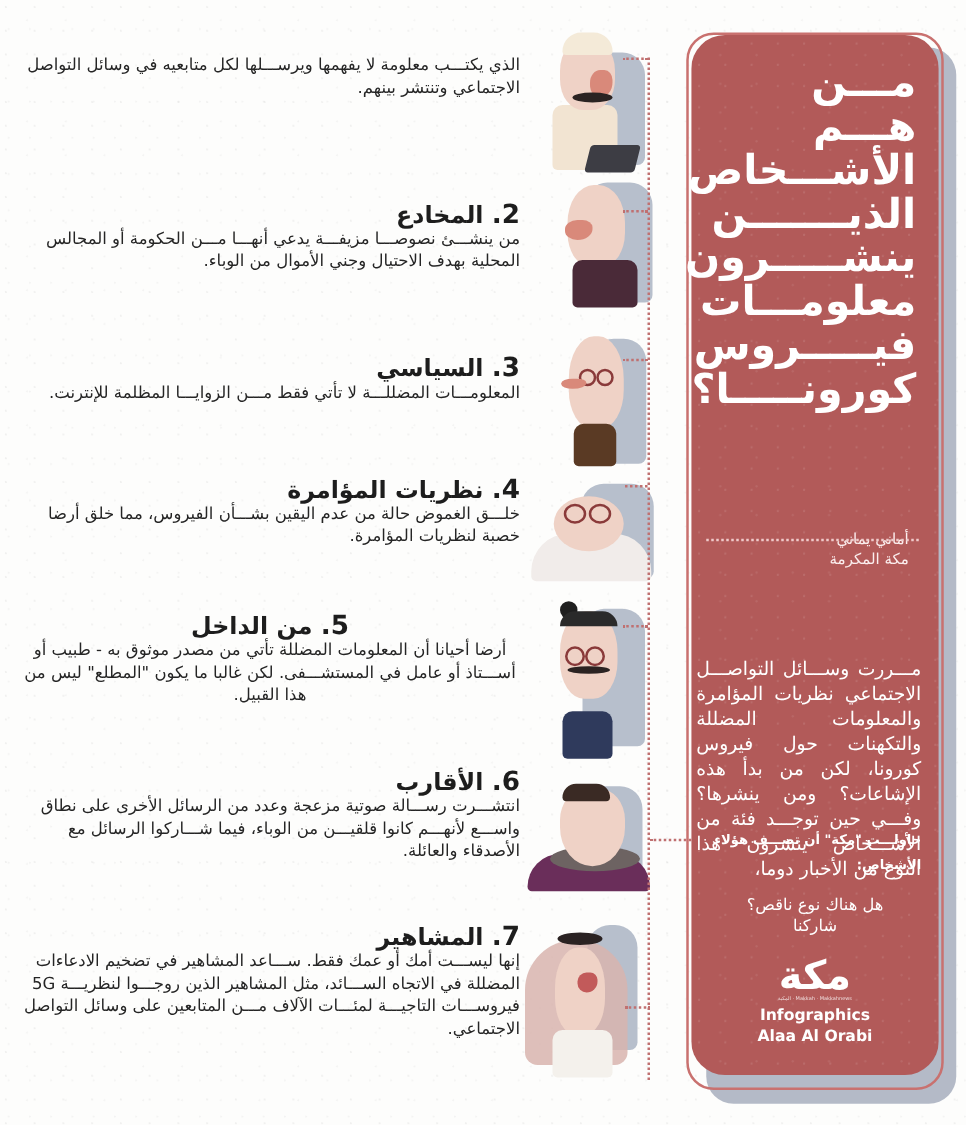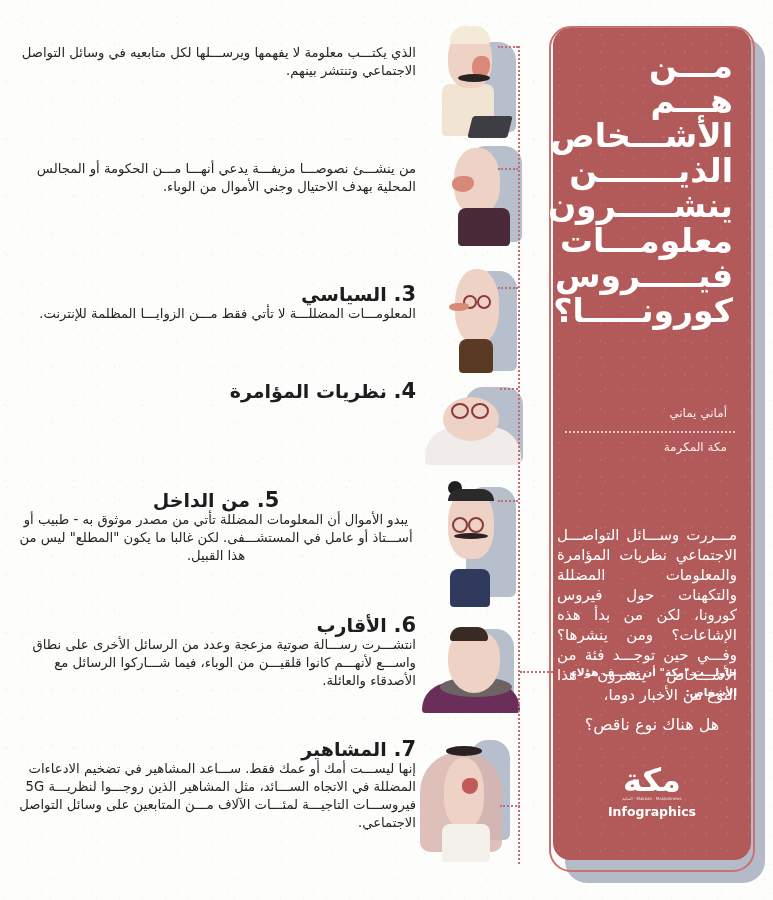--- a/index.html
+++ b/index.html
@@ -59,56 +59,56 @@
   .card-shadow {
     position: absolute; left: 565px; top: 38px; width: 200px; height: 845px;
     background: #b4bac7; border-radius: 22px;
   }
   .card-outline {
     position: absolute; left: 549px; top: 26px; width: 202px; height: 842px;
     border: 2px solid #c9716f; border-radius: 22px;
   }
   .card {
     position: absolute; left: 553px; top: 28px; width: 198px; height: 832px;
-    background: #b25a59; border-radius: 17px;
+    background: #b25a59; border-radius: 27px;
     direction: rtl; color: #fff;
     background-image:
       radial-gradient(circle at 30% 40%, rgba(255,255,255,0.10) 0.7px, transparent 1.2px),
       radial-gradient(circle at 80% 70%, rgba(255,255,255,0.08) 0.7px, transparent 1.2px);
     background-size: 21px 17px, 29px 23px;
   }
   .card-title {
     position: absolute; right: 18px; top: 20px; width: 165px;
     font-size: 33px; line-height: 35px; font-weight: bold;
     text-align: justify; text-align-last: justify;
     letter-spacing: 0px;
   }
   .card-title span { display: block; }
   .author {
-    position: absolute; right: 24px; top: 378px; font-size: 12px; color: #fbeeee;
+    position: absolute; right: 24px; top: 396px; font-size: 12px; color: #fbeeee;
   }
   .dot-rule {
     position: absolute; left: 12px; right: 16px; top: 403px;
     border-top: 2px dotted #f0caca;
   }
   .city {
     position: absolute; right: 24px; top: 412px; font-size: 12px; color: #fbeeee;
   }
   .intro {
     position: absolute; right: 14px; top: 497px; width: 180px;
     font-size: 15px; font-weight: normal; line-height: 20px; color: #fff;
     text-align: justify;
   }
   .task {
     position: absolute; right: 14px; top: 634px; width: 170px;
     font-size: 10.5px; font-weight: bold; line-height: 20px;
   }
   .question {
     position: absolute; right: 14px; left: 14px; top: 688px;
-    font-size: 16px; line-height: 17px; text-align: center;
+    font-size: 13px; line-height: 17px; text-align: center;
   }
   .logo {
     position: absolute; left: 0; right: 0; top: 737px; text-align: center;
   }
   .logo-mark {
     display: inline-block; font-size: 32px; font-weight: bold; line-height: 30px;
   }
   .logo-sub {
     display: block; font-size: 4px; opacity: 0.8; margin-top: 1px; height: 6px;
   }
@@ -121,35 +121,37 @@
 </head>
 <body>
 
 <div class="speckle"></div>
 
 <div class="entry" style="top:44px;">
   <p class="entry-body">الذي يكتـــب معلومة لا يفهمها ويرســـلها لكل متابعيه في وسائل التواصل الاجتماعي وتنتشر بينهم.</p>
 </div>
 
 <div class="entry" style="top:160px;">
+  <p class="entry-title"><span class="num">2.</span> <span>المخادع</span></p>
   <p class="entry-body">من ينشـــئ نصوصـــا مزيفـــة يدعي أنهـــا مـــن الحكومة أو المجالس المحلية بهدف الاحتيال وجني الأموال من الوباء.</p>
 </div>
 
 <div class="entry" style="top:283px;">
   <p class="entry-title"><span class="num">3.</span> <span>السياسي</span></p>
   <p class="entry-body">المعلومـــات المضللـــة لا تأتي فقط مـــن الزوايـــا المظلمة للإنترنت.</p>
 </div>
 
 <div class="entry" style="top:380px;">
   <p class="entry-title"><span class="num">4.</span> <span>نظريات المؤامرة</span></p>
+  <p class="entry-body">خلـــق الغموض حالة من عدم اليقين بشـــأن الفيروس، مما خلق أرضا خصبة لنظريات المؤامرة.</p>
 </div>
 
 <div class="entry" style="top:489px;text-align:center;">
   <p class="entry-title"><span class="num">5.</span> <span>من الداخل</span></p>
-  <p class="entry-body">يبدو الأموال أن المعلومات المضللة تأتي من مصدر موثوق به - طبيب أو أســـتاذ أو عامل في المستشـــفى. لكن غالبا ما يكون "المطلع" ليس من هذا القبيل.</p>
+  <p class="entry-body">أرضا أحيانا أن المعلومات المضللة تأتي من مصدر موثوق به - طبيب أو أســـتاذ أو عامل في المستشـــفى. لكن غالبا ما يكون "المطلع" ليس من هذا القبيل.</p>
 </div>
 
 <div class="entry" style="top:614px;">
   <p class="entry-title"><span class="num">6.</span> <span>الأقارب</span></p>
   <p class="entry-body">انتشـــرت رســـالة صوتية مزعجة وعدد من الرسائل الأخرى على نطاق واســـع لأنهـــم كانوا قلقيـــن من الوباء، فيما شـــاركوا الرسائل مع الأصدقاء والعائلة.</p>
 </div>
 
 <div class="entry" style="top:738px;margin-left:16px;">
   <p class="entry-title"><span class="num">7.</span> <span>المشاهير</span></p>
   <p class="entry-body">إنها ليســـت أمك أو عمك فقط. ســـاعد المشاهير في تضخيم الادعاءات المضللة في الاتجاه الســـائد، مثل المشاهير الذين روجـــوا لنظريـــة 5G فيروســـات التاجيـــة لمئـــات الآلاف مـــن المتابعين على وسائل التواصل الاجتماعي.</p>
@@ -241,23 +243,25 @@
 
   <div class="author">أماني يماني</div>
   <div class="dot-rule"></div>
   <div class="city">مكة المكرمة</div>
 
   <div class="intro">مـــررت وســـائل التواصـــل الاجتماعي نظريات المؤامرة والمعلومات المضللة والتكهنات حول فيروس كورونا، لكن من بدأ هذه الإشاعات؟ ومن ينشرها؟ وفـــي حين توجـــد فئة من الأشـــخاص ينشرون هذا النوع من الأخبار دوما،</div>
   <div class="task">حاولـــت "مكة" أن تصـــف هؤلاء الأشخاص:</div>
 
   <div class="question">
     <div>هل هناك نوع ناقص؟</div>
+    <div>شاركنا</div>
   </div>
 
   <div class="logo">
     <span class="logo-mark">مكة</span>
     <span class="logo-sub">Makkah · Makkahnews · المكية</span>
   </div>
 
   <div class="credit">
     <div>Infographics</div>
+    <div>Alaa Al Orabi</div>
   </div>
 </div>
 
 </body></html>

